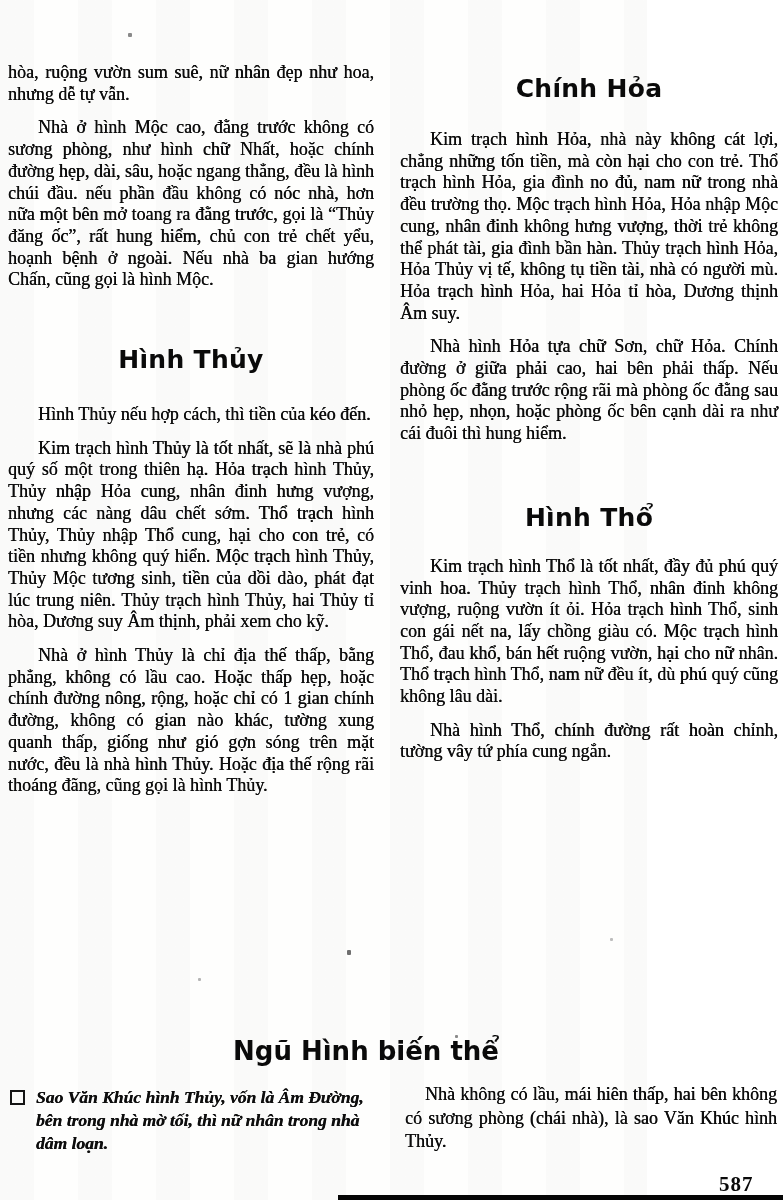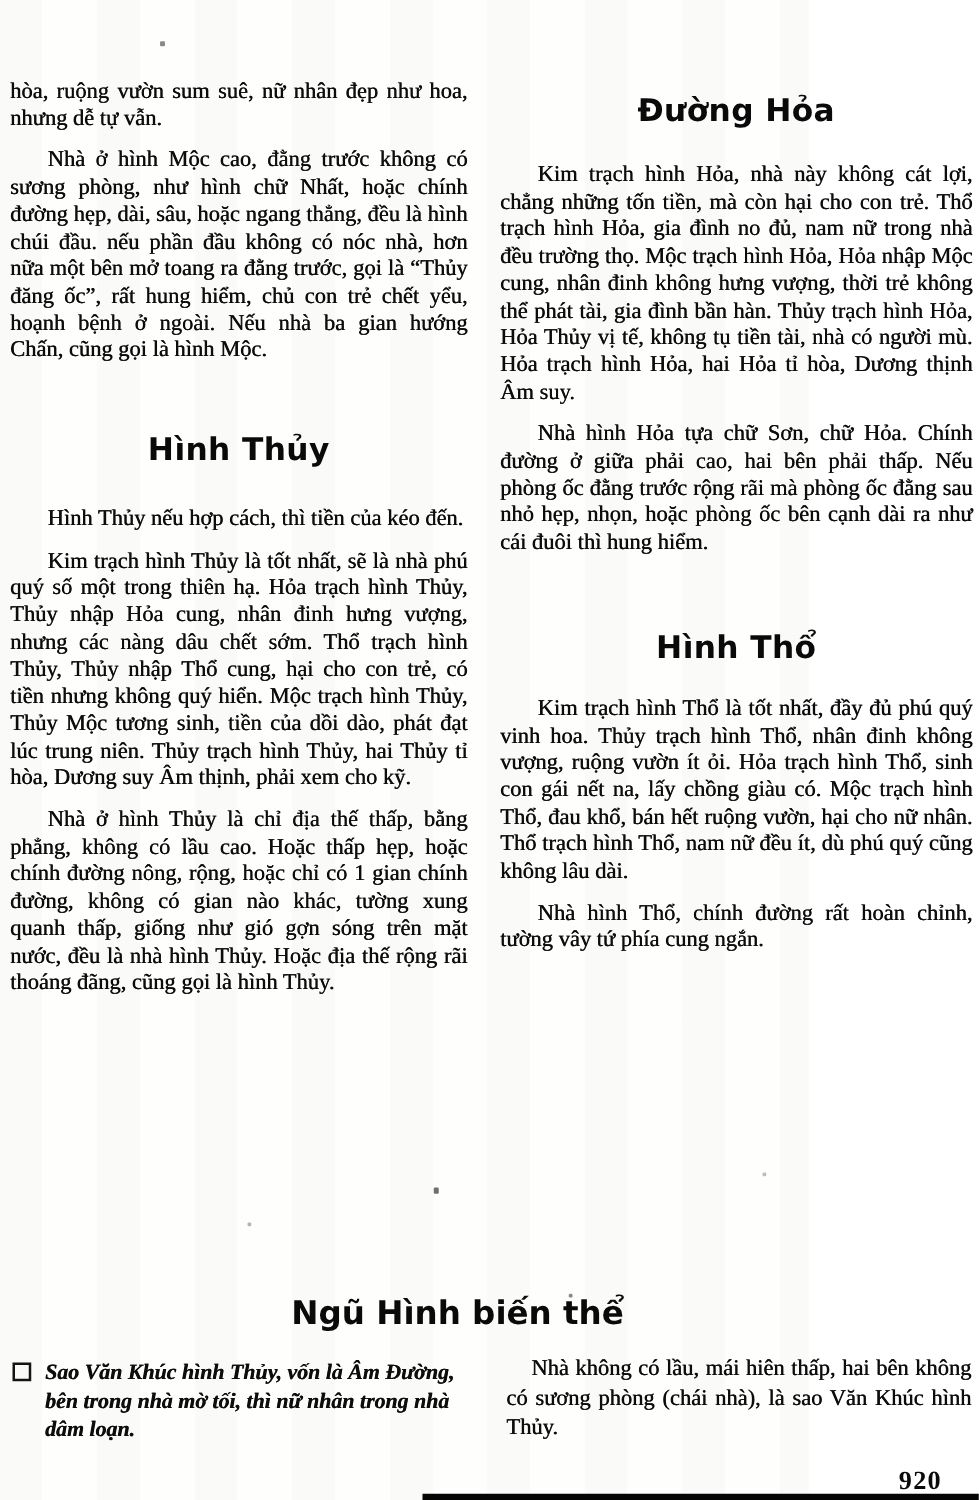--- a/index.html
+++ b/index.html
@@ -105,38 +105,38 @@
   <div class="col col-left">
     <p class="par">hòa, ruộng vườn sum suê, nữ nhân đẹp như hoa, nhưng dễ tự vẫn.</p>
     <p class="par ind">Nhà ở hình Mộc cao, đằng trước không có sương phòng, như hình chữ Nhất, hoặc chính đường hẹp, dài, sâu, hoặc ngang thẳng, đều là hình chúi đầu. nếu phần đầu không có nóc nhà, hơn nữa một bên mở toang ra đằng trước, gọi là “Thủy đăng ốc”, rất hung hiểm, chủ con trẻ chết yểu, hoạnh bệnh ở ngoài. Nếu nhà ba gian hướng Chấn, cũng gọi là hình Mộc.</p>
     <h2 class="heading h-thuy">Hình Thủy</h2>
     <p class="par ind">Hình Thủy nếu hợp cách, thì tiền của kéo đến.</p>
     <p class="par ind">Kim trạch hình Thủy là tốt nhất, sẽ là nhà phú quý số một trong thiên hạ. Hỏa trạch hình Thủy, Thủy nhập Hỏa cung, nhân đinh hưng vượng, nhưng các nàng dâu chết sớm. Thổ trạch hình Thủy, Thủy nhập Thổ cung, hại cho con trẻ, có tiền nhưng không quý hiển. Mộc trạch hình Thủy, Thủy Mộc tương sinh, tiền của dồi dào, phát đạt lúc trung niên. Thủy trạch hình Thủy, hai Thủy tỉ hòa, Dương suy Âm thịnh, phải xem cho kỹ.</p>
     <p class="par ind">Nhà ở hình Thủy là chỉ địa thế thấp, bằng phẳng, không có lầu cao. Hoặc thấp hẹp, hoặc chính đường nông, rộng, hoặc chỉ có 1 gian chính đường, không có gian nào khác, tường xung quanh thấp, giống như gió gợn sóng trên mặt nước, đều là nhà hình Thủy. Hoặc địa thế rộng rãi thoáng đãng, cũng gọi là hình Thủy.</p>
   </div>
 
   <div class="col col-right">
-    <h2 class="heading h-hoa">Đường Hỏa</h2>
+    <h2 class="heading h-hoa">Chính Hỏa</h2>
     <p class="par ind">Kim trạch hình Hỏa, nhà này không cát lợi, chẳng những tốn tiền, mà còn hại cho con trẻ. Thổ trạch hình Hỏa, gia đình no đủ, nam nữ trong nhà đều trường thọ. Mộc trạch hình Hỏa, Hỏa nhập Mộc cung, nhân đinh không hưng vượng, thời trẻ không thể phát tài, gia đình bần hàn. Thủy trạch hình Hỏa, Hỏa Thủy vị tế, không tụ tiền tài, nhà có người mù. Hỏa trạch hình Hỏa, hai Hỏa tỉ hòa, Dương thịnh Âm suy.</p>
     <p class="par ind">Nhà hình Hỏa tựa chữ Sơn, chữ Hỏa. Chính đường ở giữa phải cao, hai bên phải thấp. Nếu phòng ốc đằng trước rộng rãi mà phòng ốc đằng sau nhỏ hẹp, nhọn, hoặc phòng ốc bên cạnh dài ra như cái đuôi thì hung hiểm.</p>
     <h2 class="heading h-tho">Hình Thổ</h2>
     <p class="par ind">Kim trạch hình Thổ là tốt nhất, đầy đủ phú quý vinh hoa. Thủy trạch hình Thổ, nhân đinh không vượng, ruộng vườn ít ỏi. Hỏa trạch hình Thổ, sinh con gái nết na, lấy chồng giàu có. Mộc trạch hình Thổ, đau khổ, bán hết ruộng vườn, hại cho nữ nhân. Thổ trạch hình Thổ, nam nữ đều ít, dù phú quý cũng không lâu dài.</p>
     <p class="par ind">Nhà hình Thổ, chính đường rất hoàn chỉnh, tường vây tứ phía cung ngắn.</p>
   </div>
 
   <h2 class="variant-heading">Ngũ Hình biến thể</h2>
 
   <div class="variant-left">
     <span class="sq"></span>
     <p class="variant-italic">Sao Văn Khúc hình Thủy, vốn là Âm Đường, bên trong nhà mờ tối, thì nữ nhân trong nhà dâm loạn.</p>
   </div>
 
   <p class="variant-right">Nhà không có lầu, mái hiên thấp, hai bên không có sương phòng (chái nhà), là sao Văn Khúc hình Thủy.</p>
 
-  <div class="pageno">920</div>
+  <div class="pageno">587</div>
 
   <div class="scan-bar"></div>
 
   <div class="speck speck-1"></div>
   <div class="speck speck-2"></div>
   <div class="speck speck-3"></div>
   <div class="speck speck-4"></div>
   <div class="speck speck-5"></div>
 
 </div>

